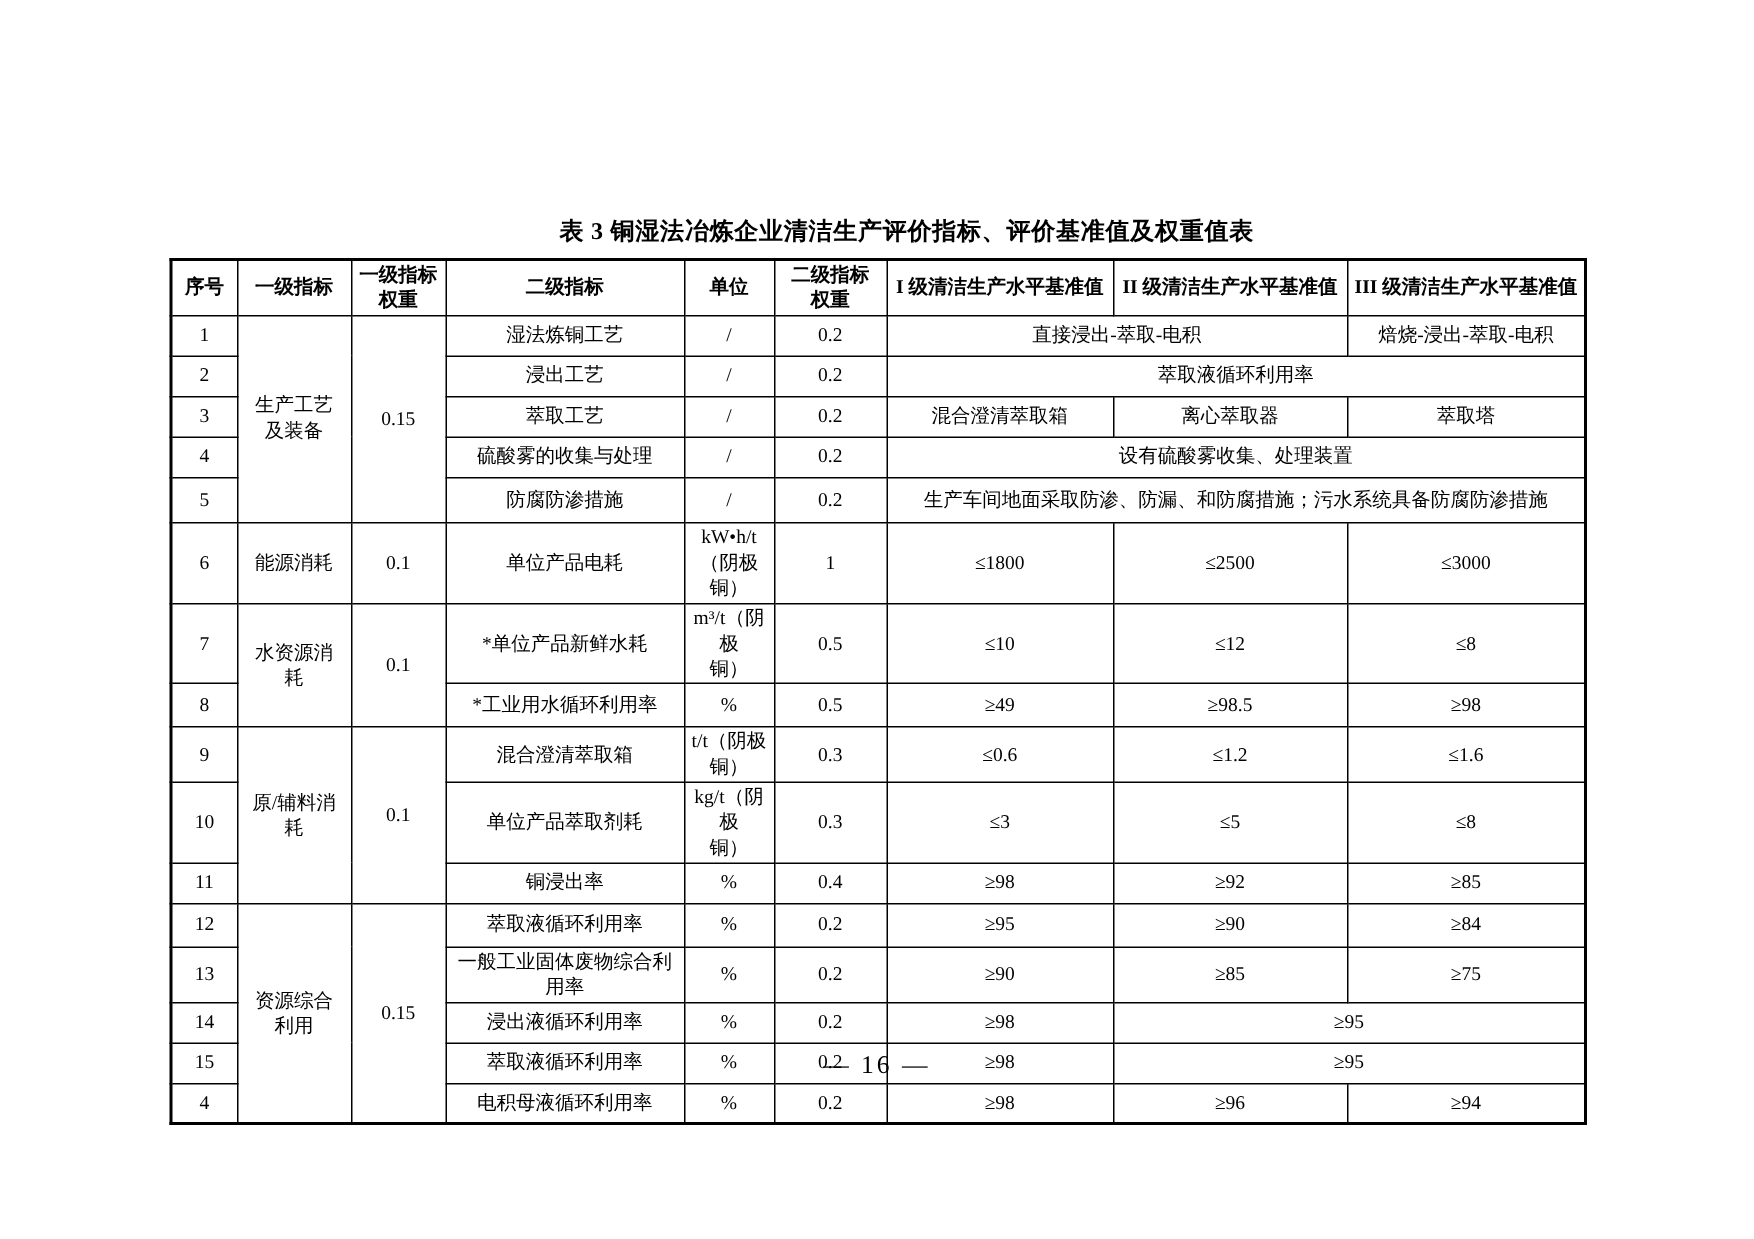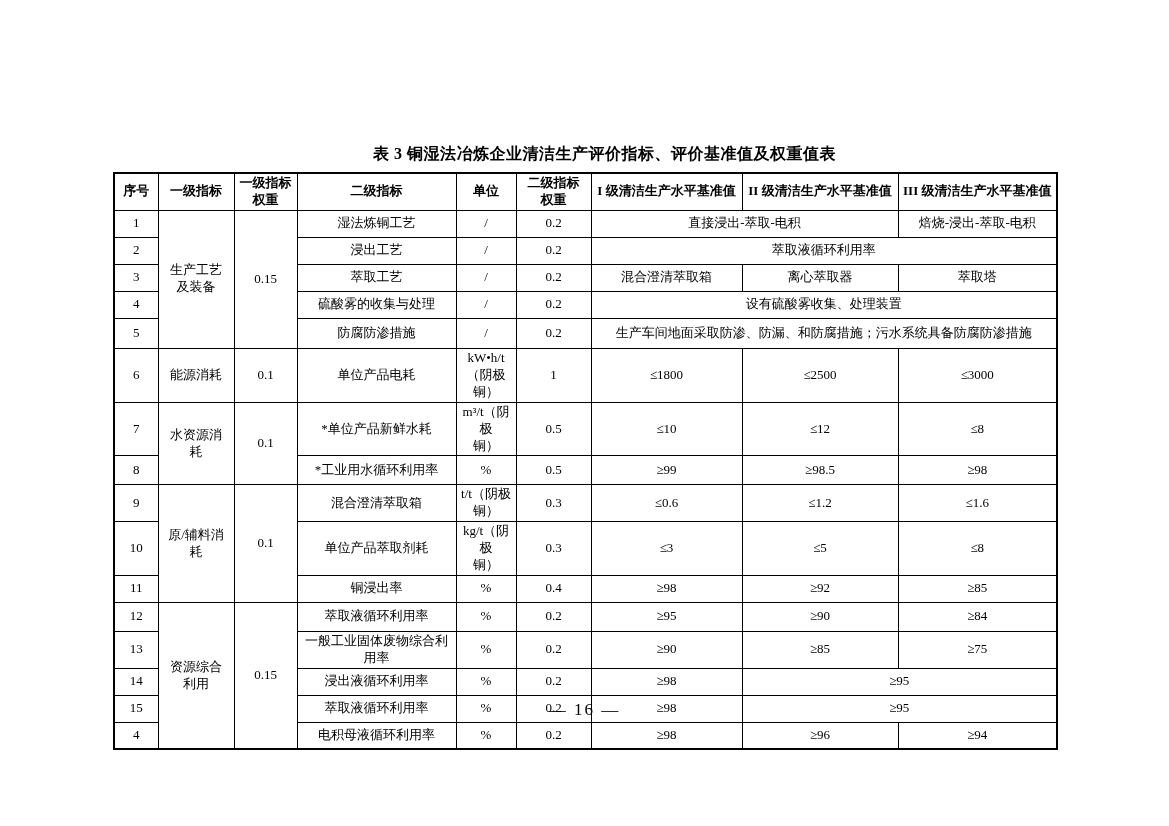--- a/index.html
+++ b/index.html
@@ -168,21 +168,21 @@
         <td>0.5</td>
         <td>≤10</td>
         <td>≤12</td>
         <td>≤8</td>
       </tr>
       <tr class="h29">
         <td>8</td>
         <td>*工业用水循环利用率</td>
         <td>%</td>
         <td>0.5</td>
-        <td>≥99</td>
+        <td>≥49</td>
         <td>≥98.5</td>
         <td>≥98</td>
       </tr>
 
       <tr class="h33">
         <td>9</td>
         <td rowspan="3">原/辅料消
 耗</td>
         <td rowspan="3">0.1</td>
         <td>混合澄清萃取箱</td>

